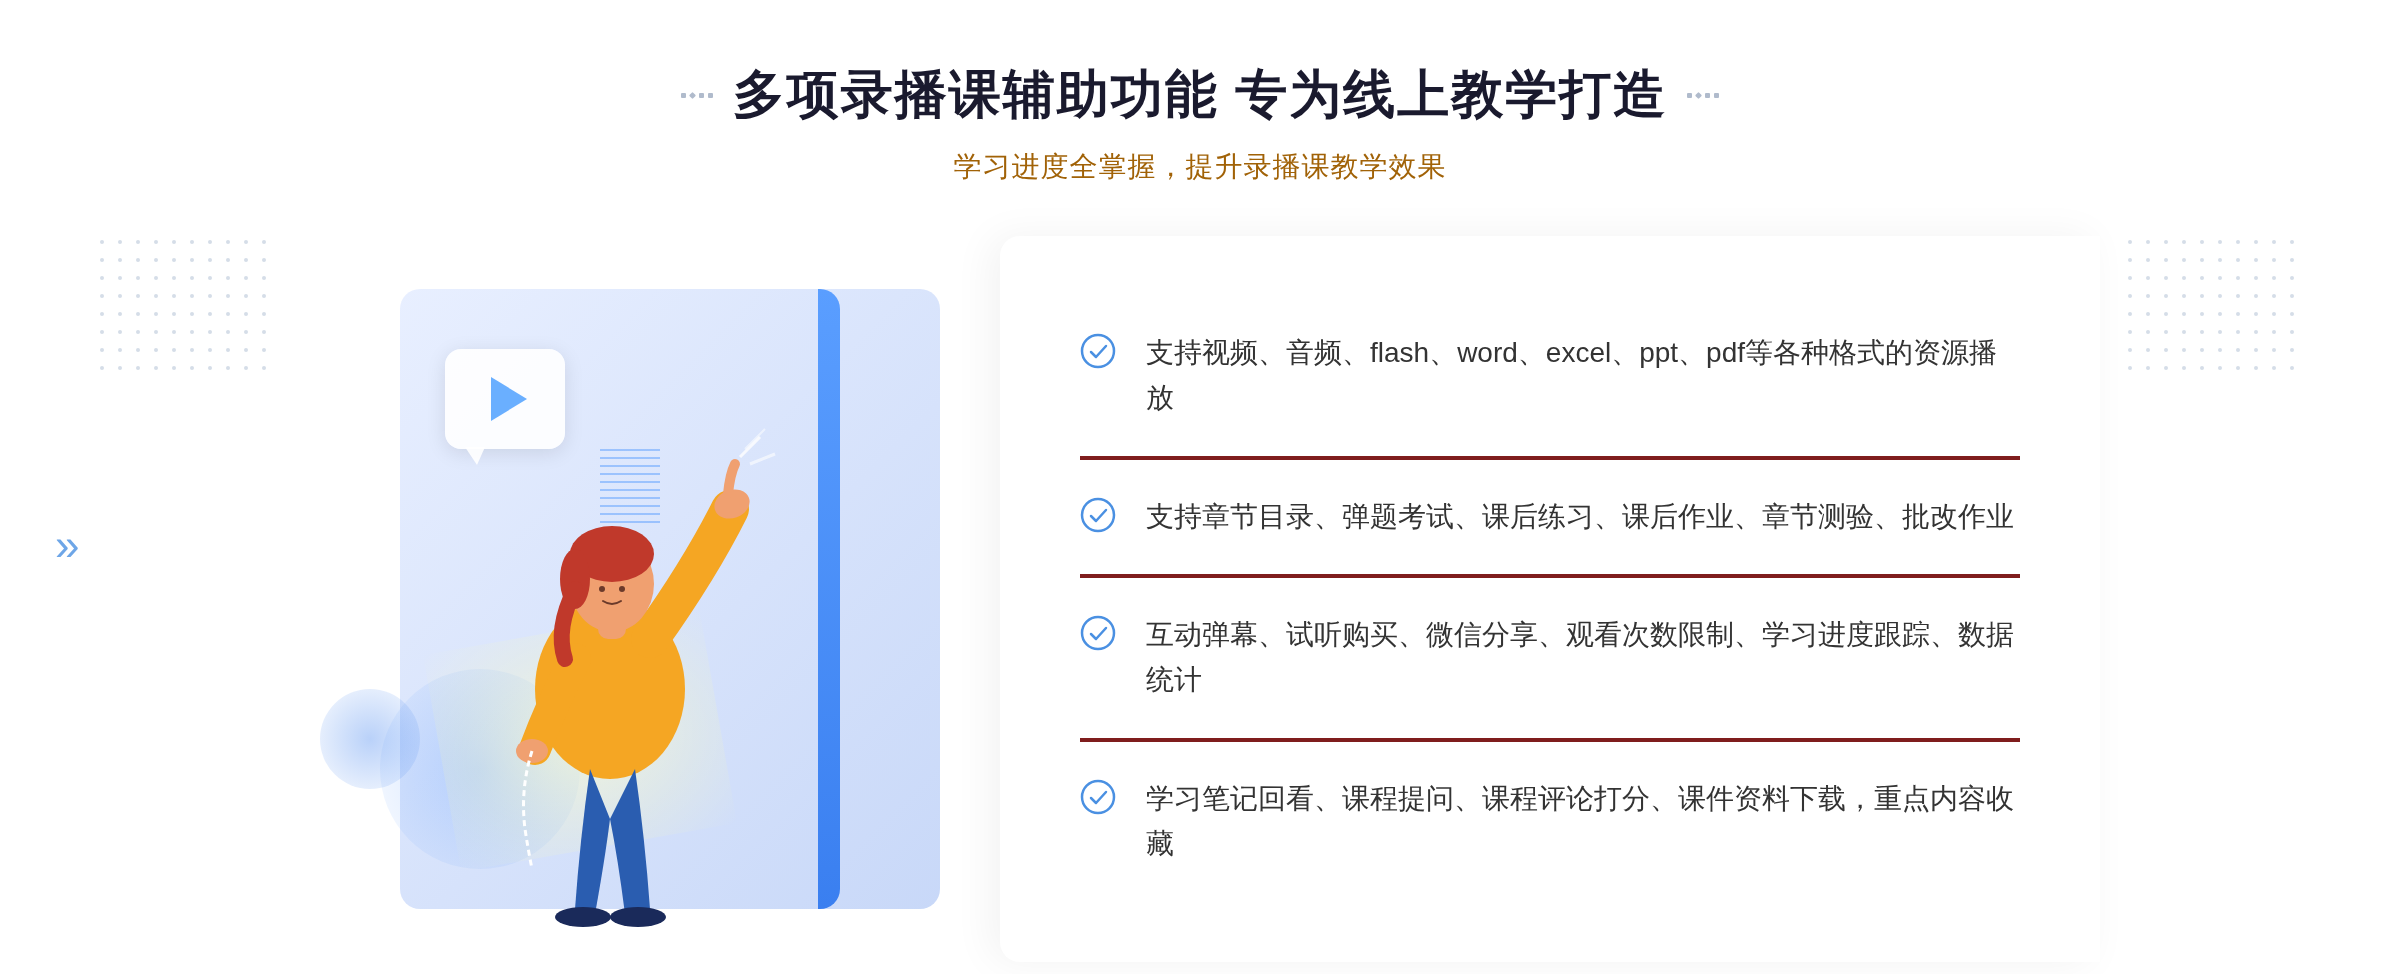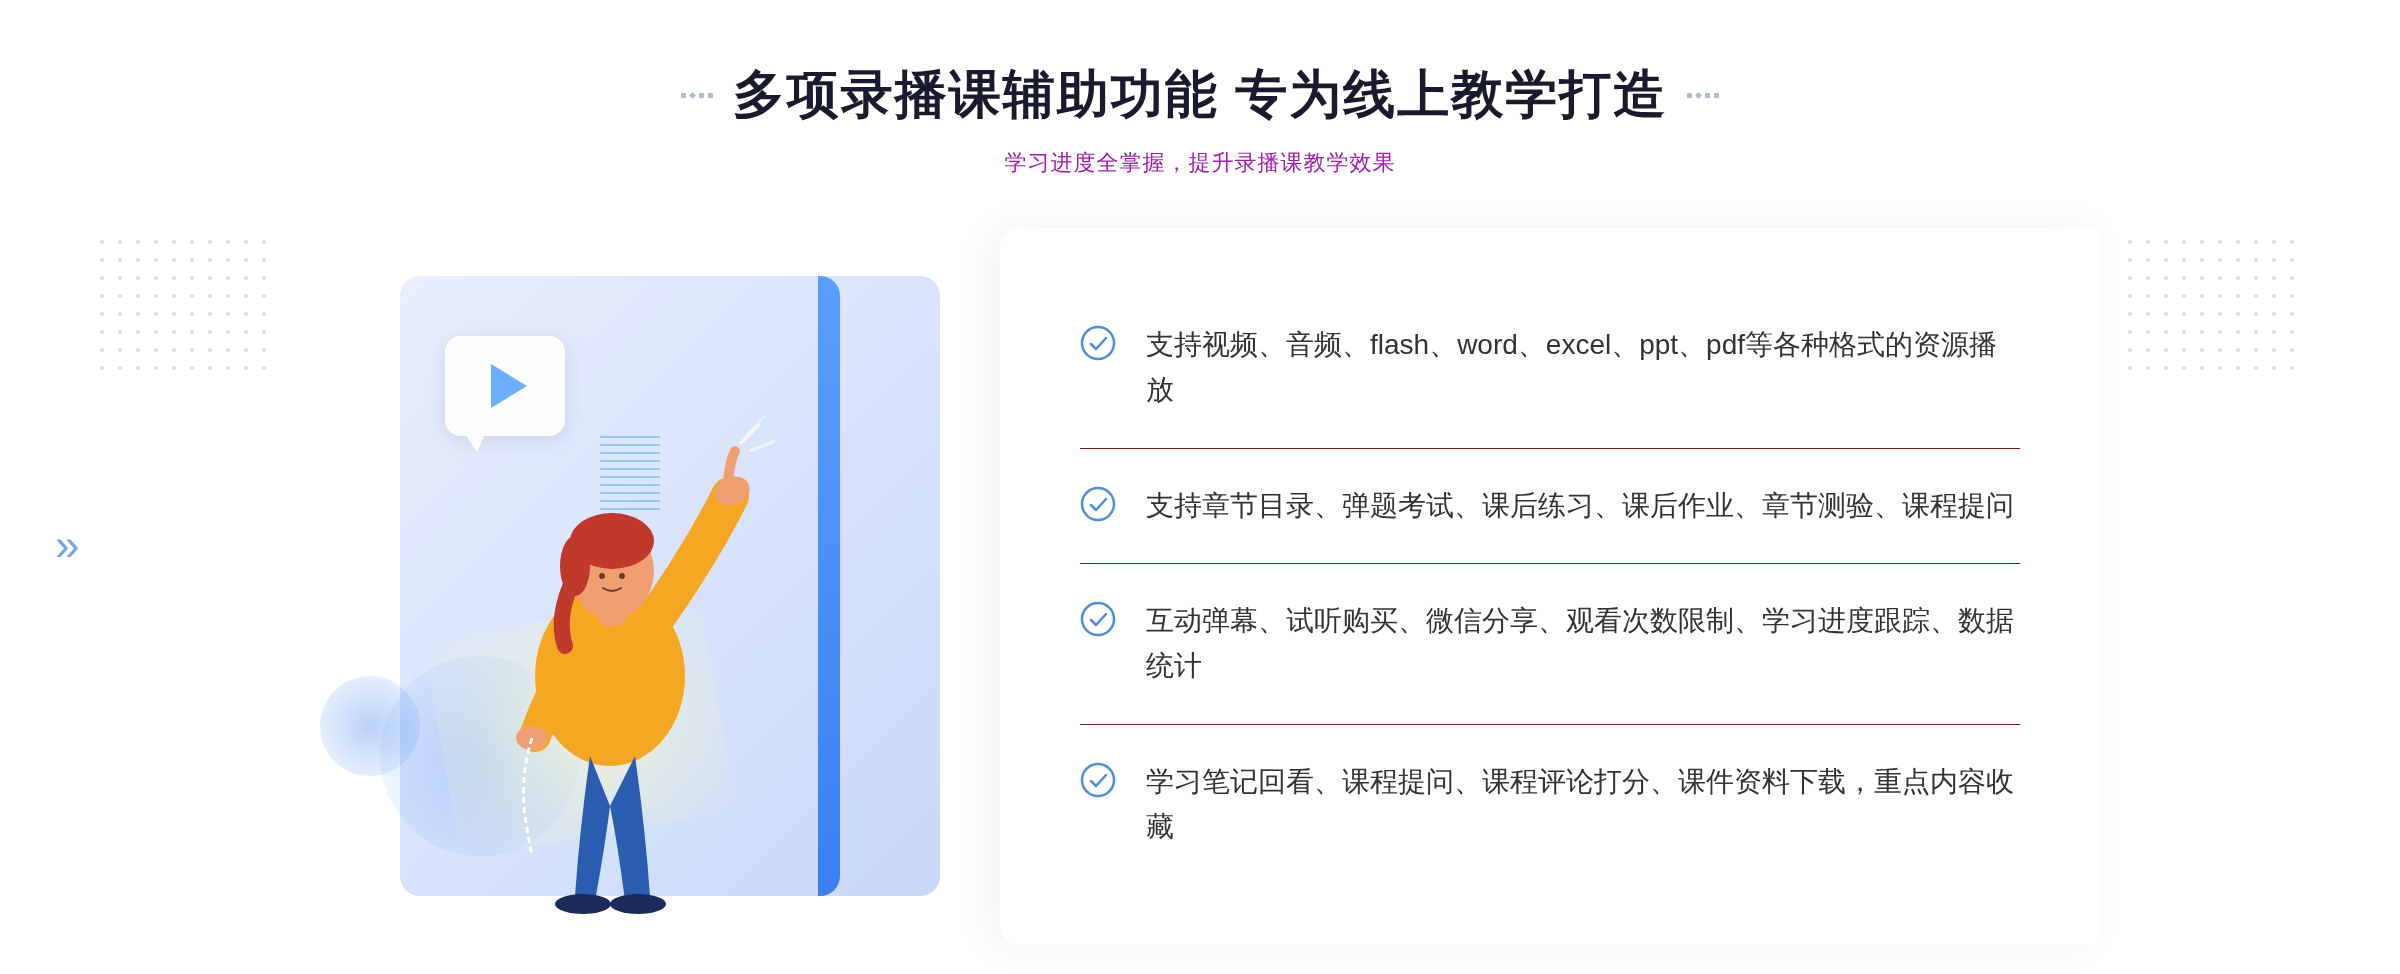--- a/index.html
+++ b/index.html
@@ -38,22 +38,22 @@
     }
 
     .main-title {
       font-size: 52px;
       font-weight: 600;
       color: #1a1a2e;
       letter-spacing: 2px;
     }
 
     .sub-title {
-      font-size: 22px;
-      color: #a21caf;
+      font-size: 28px;
+      color: #a16207;
       letter-spacing: 1px;
     }
 
     
     .main-content {
       display: flex;
       align-items: center;
       width: 1800px;
       gap: 0;
       position: relative;
@@ -201,21 +201,21 @@
       box-shadow: -10px 0 40px rgba(0,0,0,0.05);
       position: relative;
       z-index: 5;
     }
 
     .feature-item {
       display: flex;
       align-items: flex-start;
       gap: 30px;
       padding: 35px 0;
-      border-bottom: 1px solid #7f1d1d;
+      border-bottom: 4px solid #7f1d1d;
     }
     .feature-item:last-child {
       border-bottom: none;
     }
 
     .check-icon {
       width: 36px;
       height: 36px;
       flex-shrink: 0;
       margin-top: 2px;
@@ -549,21 +549,21 @@
           <polyline points="11,19 16,24 26,13" fill="none" stroke="#4a90e2" stroke-width="2.5" stroke-linecap="round" stroke-linejoin="round"></polyline>
         </svg>
         <span class="feature-text">支持视频、音频、flash、word、excel、ppt、pdf等各种格式的资源播放</span>
       </div>
 
       <div class="feature-item">
         <svg class="check-icon" viewBox="0 0 36 36" xmlns="http://www.w3.org/2000/svg">
           <circle cx="18" cy="18" r="16" fill="none" stroke="#4a90e2" stroke-width="2.5"></circle>
           <polyline points="11,19 16,24 26,13" fill="none" stroke="#4a90e2" stroke-width="2.5" stroke-linecap="round" stroke-linejoin="round"></polyline>
         </svg>
-        <span class="feature-text">支持章节目录、弹题考试、课后练习、课后作业、章节测验、课程提问</span>
+        <span class="feature-text">支持章节目录、弹题考试、课后练习、课后作业、章节测验、批改作业</span>
       </div>
 
       <div class="feature-item">
         <svg class="check-icon" viewBox="0 0 36 36" xmlns="http://www.w3.org/2000/svg">
           <circle cx="18" cy="18" r="16" fill="none" stroke="#4a90e2" stroke-width="2.5"></circle>
           <polyline points="11,19 16,24 26,13" fill="none" stroke="#4a90e2" stroke-width="2.5" stroke-linecap="round" stroke-linejoin="round"></polyline>
         </svg>
         <span class="feature-text">互动弹幕、试听购买、微信分享、观看次数限制、学习进度跟踪、数据统计</span>
       </div>
 

